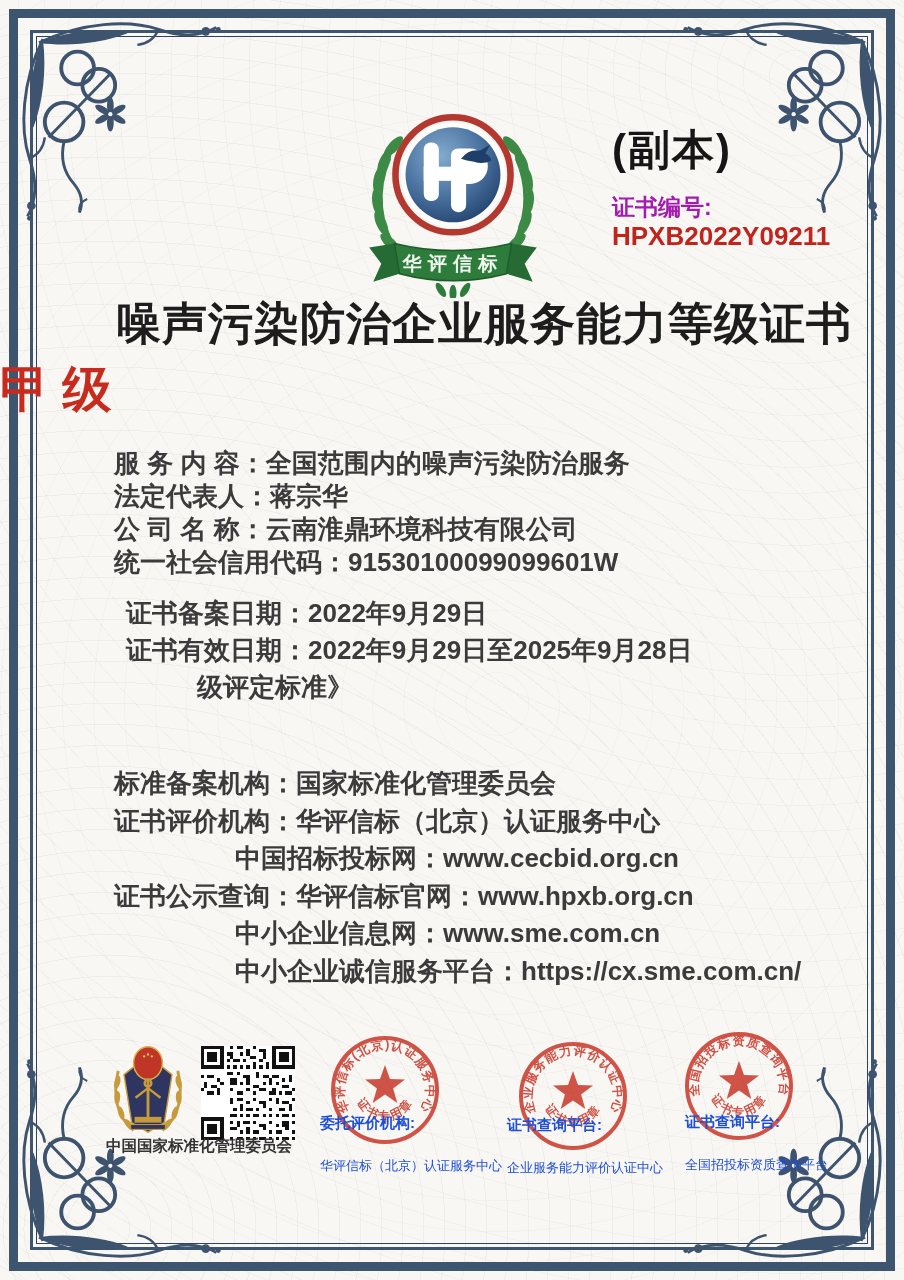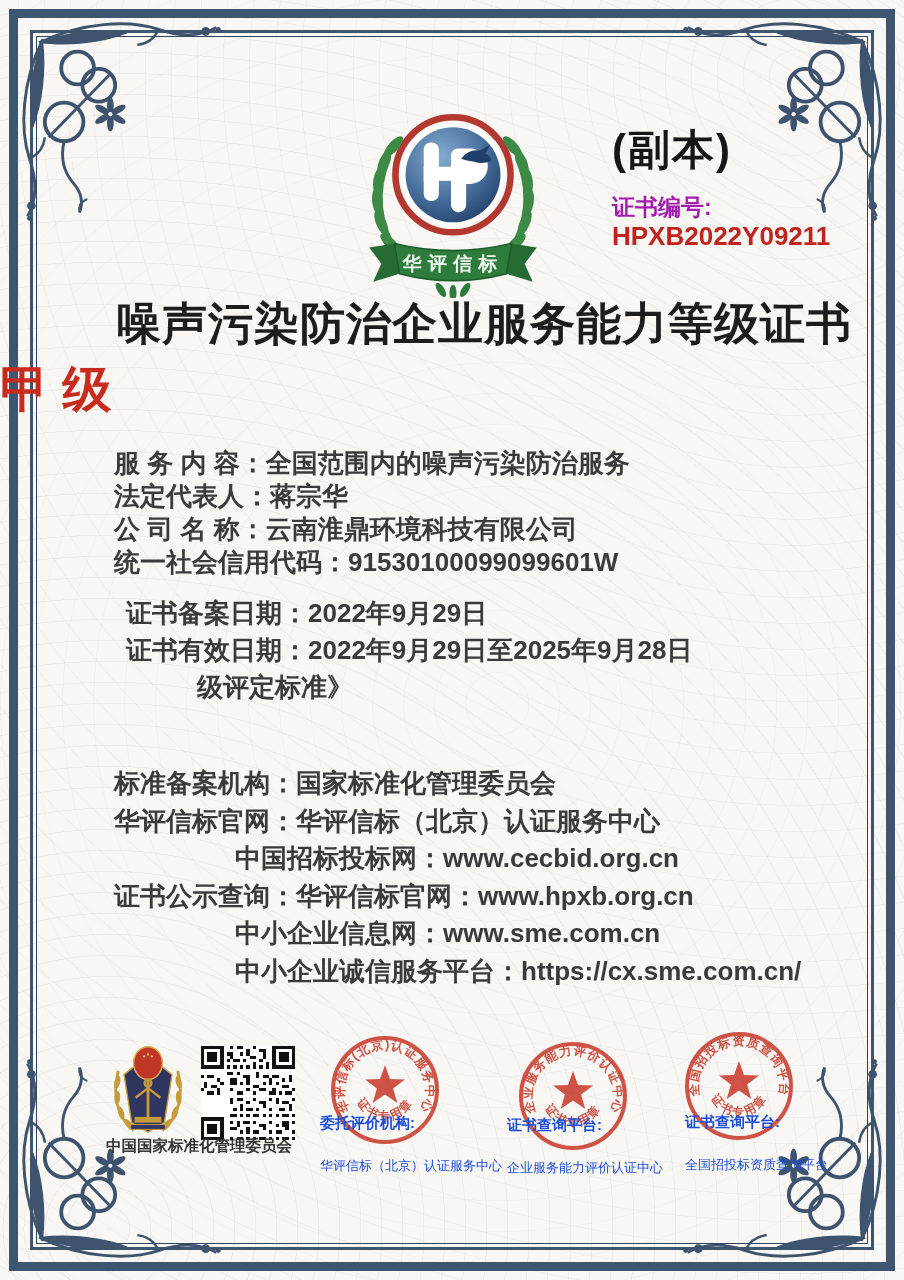--- a/index.html
+++ b/index.html
@@ -183,21 +183,21 @@
   </div>
 
   <div class="blk blk2">
     <div class="line">证书备案日期：2022年9月29日</div>
     <div class="line">证书有效日期：2022年9月29日至2025年9月28日</div>
     <div class="line indent2">级评定标准》</div>
   </div>
 
   <div class="blk blk3">
     <div class="line">标准备案机构：国家标准化管理委员会</div>
-    <div class="line">华评信标官网：华评信标（北京）认证服务中心</div>
+    <div class="line">证书评价机构：华评信标（北京）认证服务中心</div>
     <div class="line indent3">中国招标投标网：www.cecbid.org.cn</div>
     <div class="line">证书公示查询：华评信标官网：www.hpxb.org.cn</div>
     <div class="line indent3">中小企业信息网：www.sme.com.cn</div>
     <div class="line indent3">中小企业诚信服务平台：https://cx.sme.com.cn/</div>
   </div>
 
   <svg class="emblem" width="88" height="96" viewBox="0 0 90 100">
     <path d="M14,30 C8,55 12,78 30,92" stroke="#c79b3b" stroke-width="3" fill="none"></path>
     <path d="M76,30 C82,55 78,78 60,92" stroke="#c79b3b" stroke-width="3" fill="none"></path>
     <g fill="#c79b3b">

